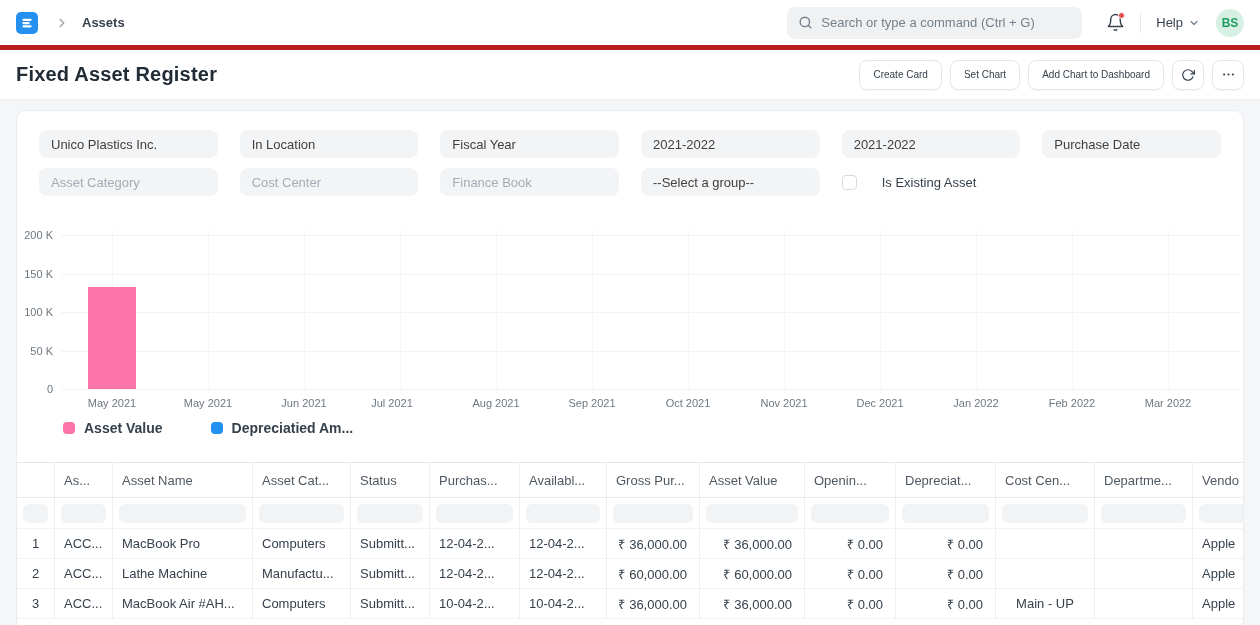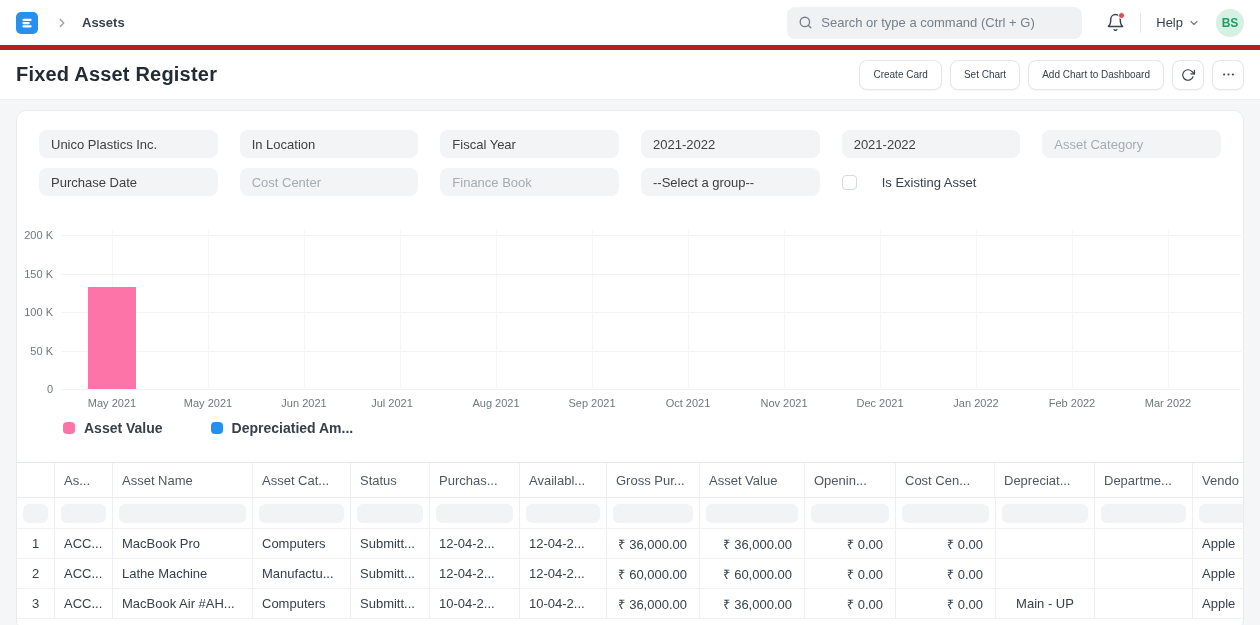--- a/index.html
+++ b/index.html
@@ -150,22 +150,22 @@
 </div>
 
 <div class="content">
   <div class="card">
     <div class="filters" id="filters">
         <div class="filter-input filled">Unico Plastics Inc.</div>
         <div class="filter-input filled">In Location</div>
         <div class="filter-input filled">Fiscal Year</div>
         <div class="filter-input filled">2021-2022</div>
         <div class="filter-input filled">2021-2022</div>
+        <div class="filter-input filled">Purchase Date</div>
         <div class="filter-input empty">Asset Category</div>
-        <div class="filter-input filled">Purchase Date</div>
         <div class="filter-input empty">Cost Center</div>
         <div class="filter-input empty">Finance Book</div>
         <div class="filter-input filled">--Select a group--</div>
         <div class="check-field">
           <span class="checkbox"></span>
           <span class="check-label">Is Existing Asset</span>
         </div>
       </div>
     <div class="chart" id="chart">
         <div class="grid-h" style="top: 166px;"></div>
@@ -219,22 +219,22 @@
           <div class="td" style="width: 38px;"></div>
           <div class="td" style="width: 58px;">As...</div>
           <div class="td" style="width: 140px;">Asset Name</div>
           <div class="td" style="width: 98px;">Asset Cat...</div>
           <div class="td" style="width: 79px;">Status</div>
           <div class="td" style="width: 90px;">Purchas...</div>
           <div class="td" style="width: 87px;">Availabl...</div>
           <div class="td" style="width: 93px;">Gross Pur...</div>
           <div class="td" style="width: 105px;">Asset Value</div>
           <div class="td" style="width: 91px;">Openin...</div>
+          <div class="td" style="width: 100px;">Depreciat...</div>
           <div class="td" style="width: 99px;">Cost Cen...</div>
-          <div class="td" style="width: 100px;">Depreciat...</div>
           <div class="td" style="width: 98px;">Departme...</div>
           <div class="td" style="width: 90px;">Vendo</div>
         </div>
         <div class="tr filterrow">
           <div class="td" style="width: 38px; padding: 0px 6px;">
             <div class="cell-filter"></div>
           </div>
           <div class="td" style="width: 58px; padding: 0px 6px;">
             <div class="cell-filter"></div>
           </div>

